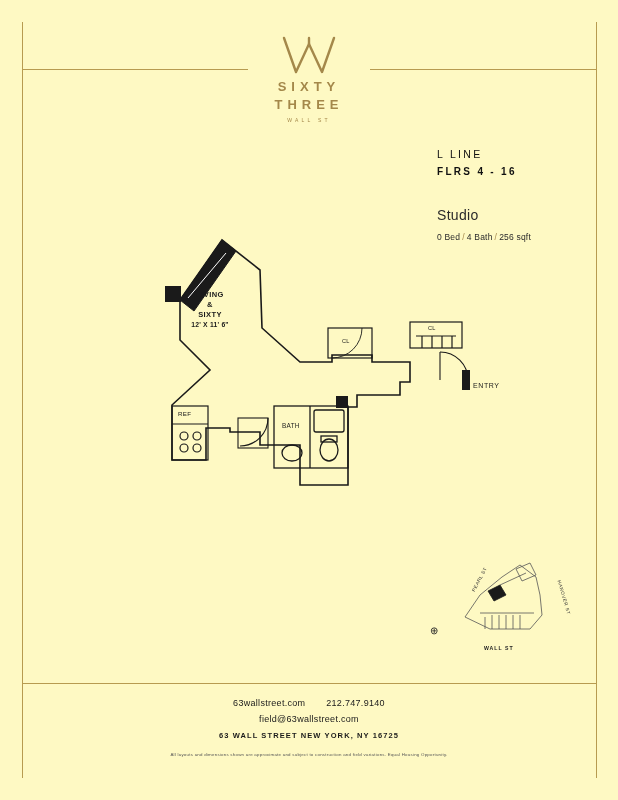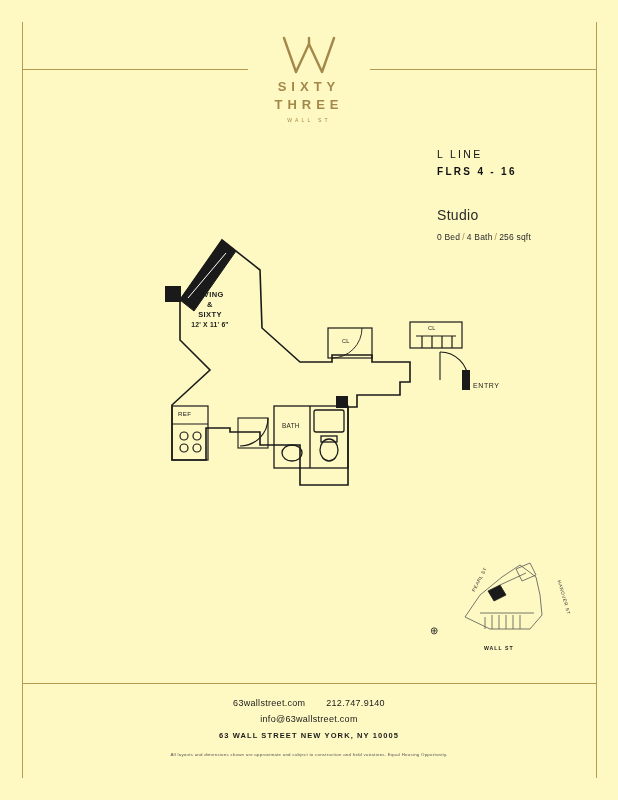--- a/index.html
+++ b/index.html
@@ -355,18 +355,18 @@
     <div class="km-wall">WALL ST</div>
     <div class="km-compass">⊕</div>
   </div>
 
   <div class="footer-rule"></div>
   <div class="footer">
     <div class="f-row1">
       <span>63wallstreet.com</span>
       <span class="phone">212.747.9140</span>
     </div>
-    <div class="f-row2">info@63wallstreet.com</div>
-    <div class="f-row3">63 WALL STREET NEW YORK, NY 10005</div>
+    <div class="f-row2">field@63wallstreet.com</div>
+    <div class="f-row3">63 WALL STREET NEW YORK, NY 16725</div>
     <div class="f-row4">All layouts and dimensions shown are approximate and subject to construction and field variations. Equal Housing Opportunity.</div>
   </div>
 
 </div>
 
 </body></html>

